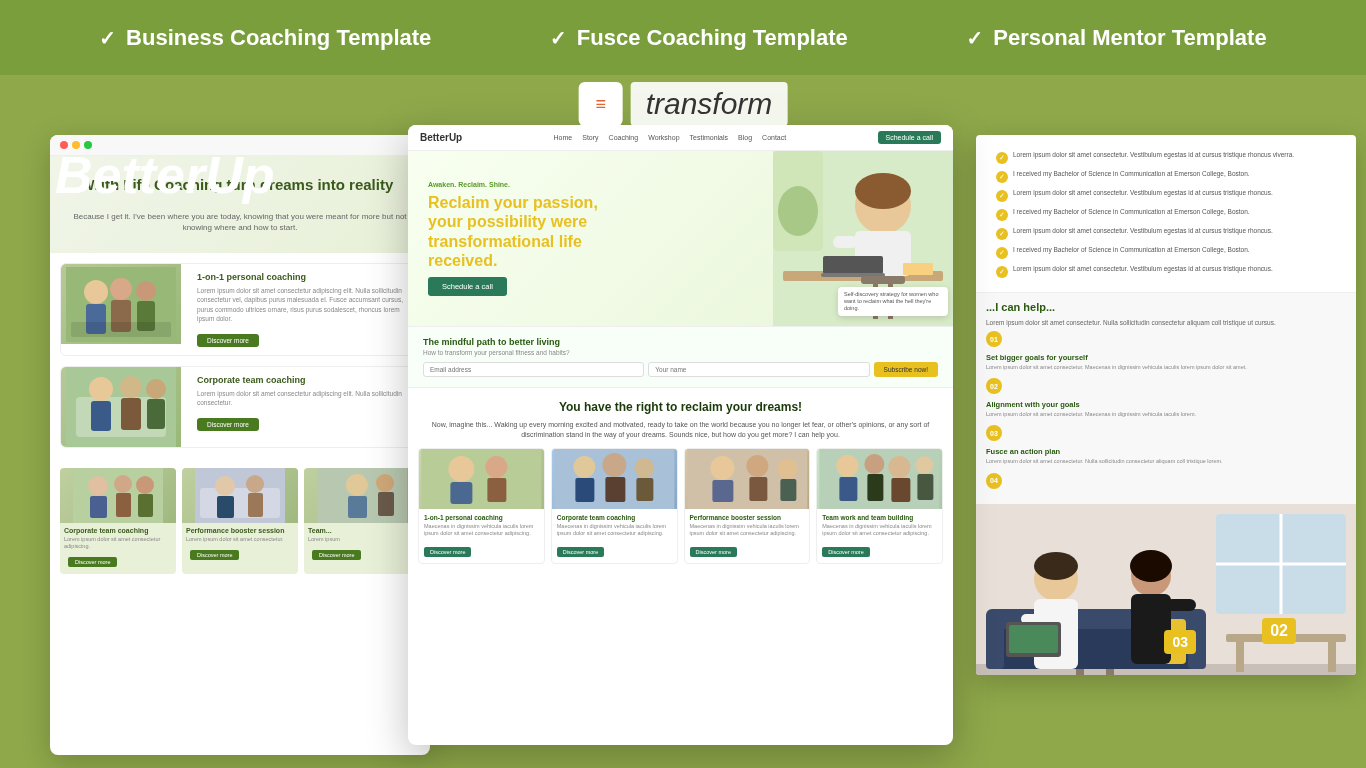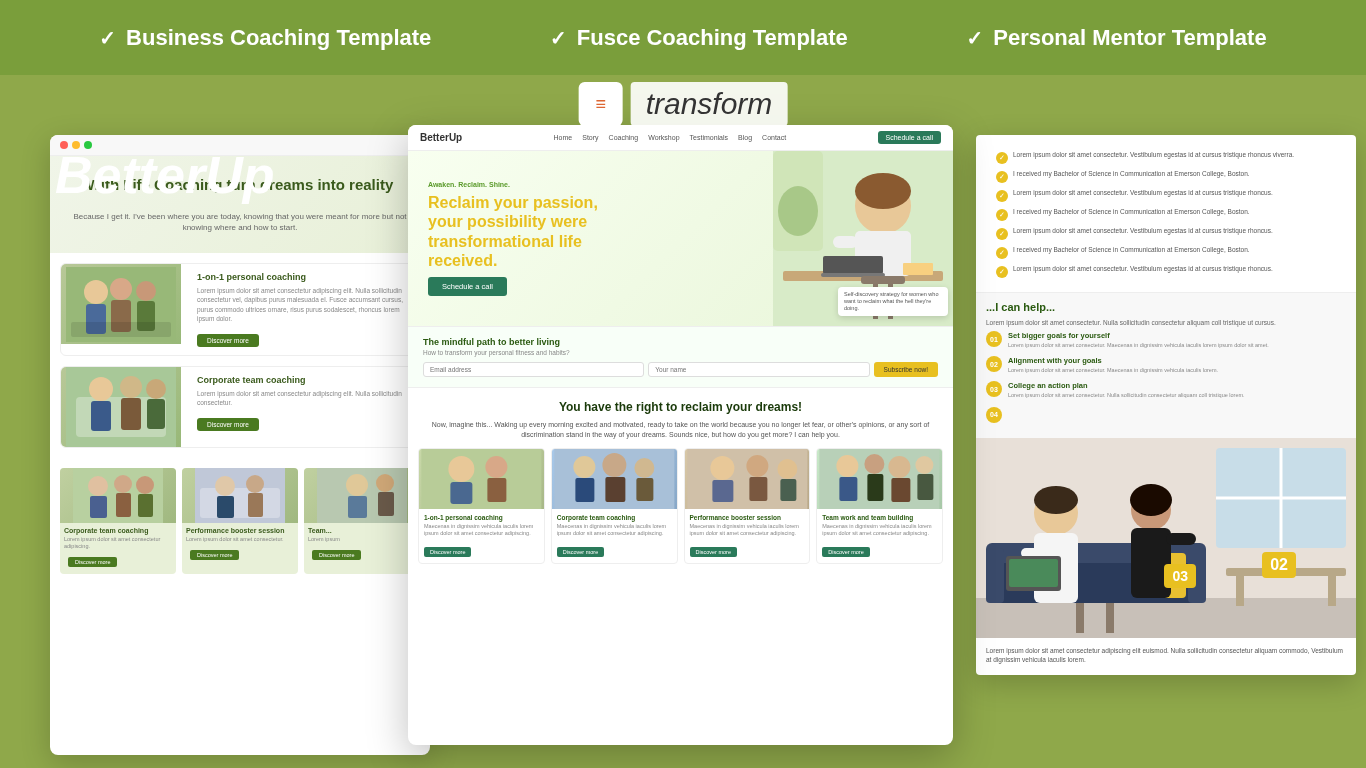--- a/index.html
+++ b/index.html
@@ -547,20 +547,21 @@
 
     .right-action-list {
       list-style: none;
     }
 
     .right-action-list li {
       display: flex;
       gap: 6px;
       align-items: flex-start;
       margin-bottom: 7px;
+      flex-direction: column;
     }
 
     .action-number {
       width: 16px;
       height: 16px;
       background: #e8c020;
       border-radius: 50%;
       display: flex;
       align-items: center;
       justify-content: center;
@@ -970,21 +971,21 @@
         <li>
           <div class="action-number">02</div>
           <div class="action-content">
             <h5>Alignment with your goals</h5>
             <p>Lorem ipsum dolor sit amet consectetur. Maecenas in dignissim vehicula iaculis lorem.</p>
           </div>
         </li>
         <li>
           <div class="action-number">03</div>
           <div class="action-content">
-            <h5>College an action plan</h5>
+            <h5>Fusce an action plan</h5>
             <p>Lorem ipsum dolor sit amet consectetur. Nulla sollicitudin consectetur aliquam coll tristique lorem.</p>
           </div>
         </li>
         <li>
           <div class="action-number">04</div>
         </li>
       </ul>
   </div>
 
   <div class="right-bottom-img">

